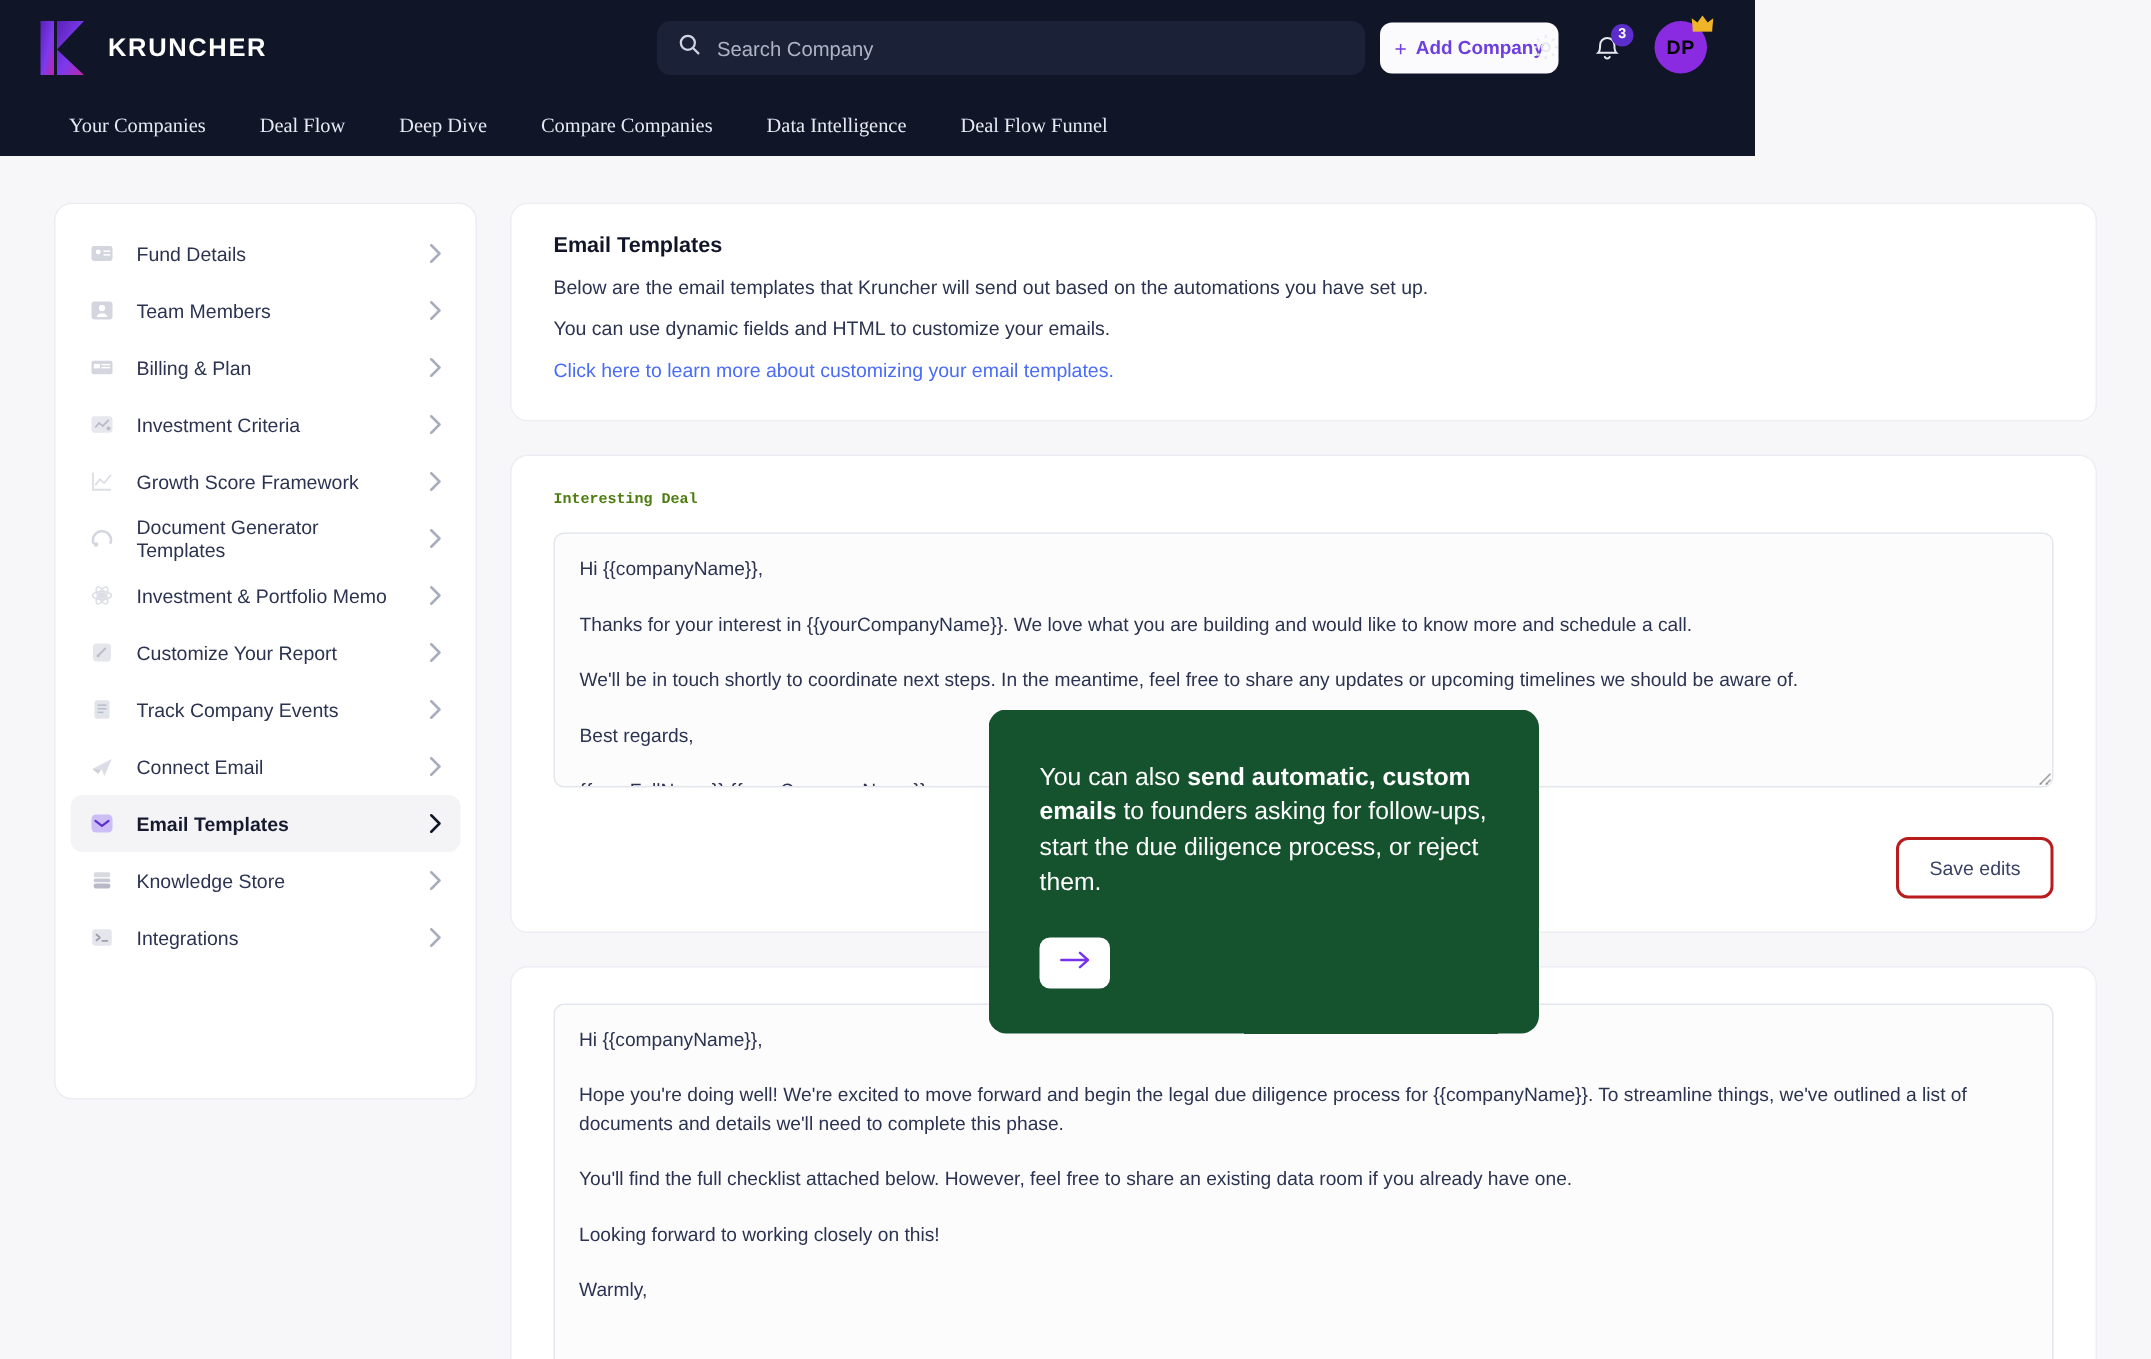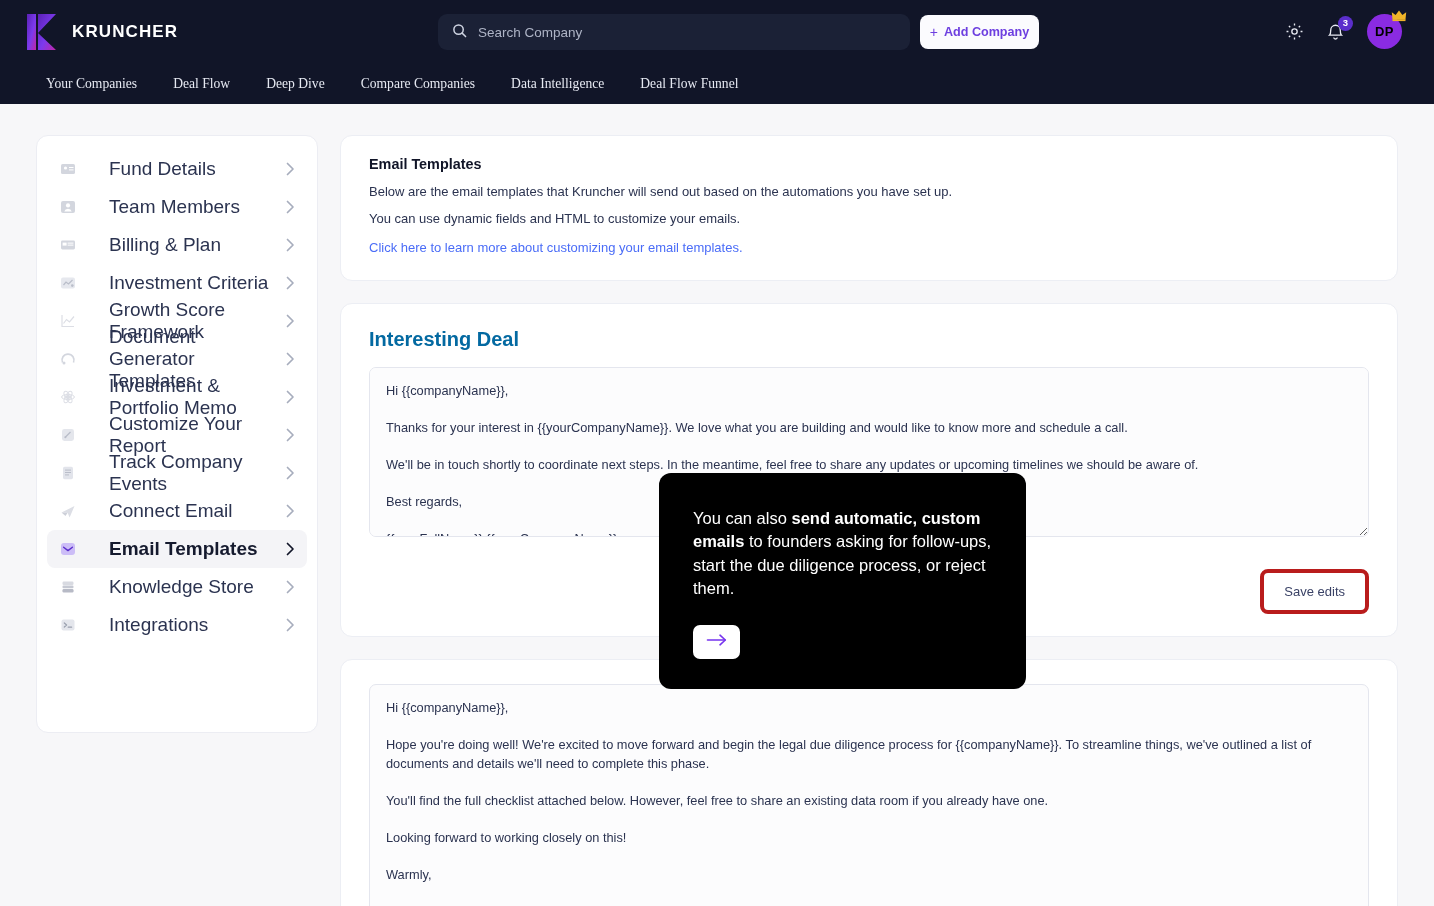--- a/index.html
+++ b/index.html
@@ -6,21 +6,21 @@
   html, body {
     width: 1434px; height: 906px;
     background: #f7f7f9;
     font-family: "Liberation Sans", sans-serif;
     overflow: hidden;
   }
 
   
   .topbar {
     position: relative;
-    width: 1434px; height: 104px;
+    width: 1170px; height: 104px;
     background: #111528;
     display: flex; flex-direction: column;
   }
   .topbar-row1 {
     height: 64px;
     display: flex; align-items: center;
     padding: 0 26px;
     position: relative;
   }
   .brand { display: flex; align-items: center; gap: 12px; }
@@ -142,23 +142,22 @@
     cursor: pointer;
     gap: 14px;
   }
   .side-item.active { background: #f4f4f7; }
   .side-ico {
     flex: 0 0 18px; width: 18px; height: 18px;
     display: flex; align-items: center; justify-content: center;
   }
   .side-label {
     flex: 1 1 auto;
-    font-size: 19px;
+    font-size: 13px;
     color: #2b3350;
-    margin-left: 18px;
   }
   .side-item.active .side-label { font-weight: bold; color: #151a2e; }
   .chev { flex: 0 0 auto; color: #a7adbd; line-height: 0; }
   .side-item.active .chev { color: #111528; }
 
   
   .main { flex: 1 1 auto; min-width: 0; position: relative; }
 
   .card {
     background: #ffffff;
@@ -170,56 +169,57 @@
   .card-title {
     font-size: 14.4px; font-weight: bold; color: #111528;
     margin-bottom: 12px;
   }
   .card-line { font-size: 13px; color: #2b3350; margin-bottom: 12px; }
   .card-line:last-child { margin-bottom: 0; }
   .card-link { font-size: 13px; color: #4a6cf7; cursor: pointer; text-decoration: none; }
 
   .template-card { padding: 24px 28px 22px 28px; }
   .template-title {
-    font-size: 20px; font-weight: bold; color: #0369a1;
+    font-size: 10px; font-weight: bold; color: #4d7c0f;
     margin-bottom: 16px;
+    font-family: Liberation Mono, monospace;
   }
   .ta {
     width: 100%;
     border: 1px solid #e4e6ee;
     border-radius: 7px;
     background: #fcfcfd;
     padding: 14px 16px;
     font-family: "Liberation Sans", sans-serif;
     font-size: 12.8px;
     color: #2b3350;
     line-height: 1.45;
     resize: vertical;
     outline: none;
   }
   .ta-1 { height: 170px; }
   .ta-2 { height: 300px; }
   .card-actions { display: flex; justify-content: flex-end; margin-top: 28px; }
   .save-btn {
     background: #ffffff;
-    border: 4px solid #b91c1c;
+    border: 2px solid #b91c1c;
     border-radius: 8px;
     padding: 11px 20px;
     font-family: "Liberation Sans", sans-serif;
     font-size: 13px;
     color: #3a4266;
     cursor: pointer;
   }
 
   
   .coach {
     position: absolute;
     left: 319px; top: 338px;
     width: 367px;
-    background: #000000;
+    background: #14532d;
     border-radius: 12px;
     padding: 34px 32px 30px 34px;
     color: #ffffff;
     z-index: 50;
   }
   .coach-text { font-size: 16.5px; line-height: 1.42; }
   .coach-text b { font-weight: bold; }
   .coach-next {
     margin-top: 24px;
     width: 47px; height: 34px;

